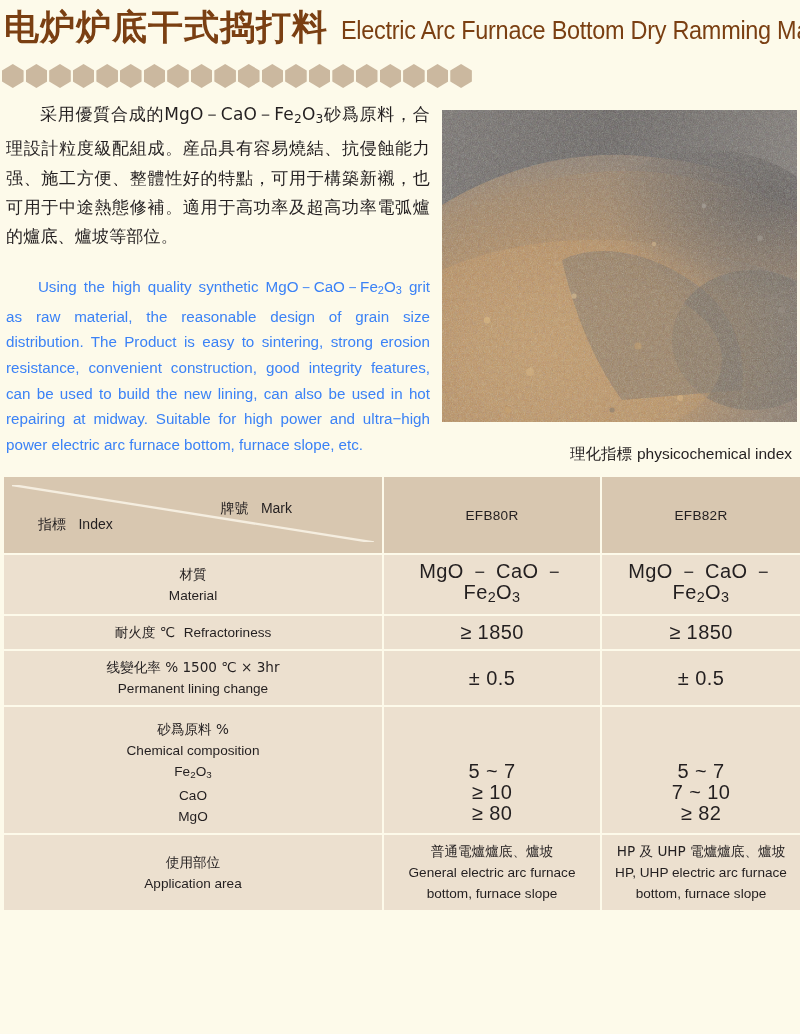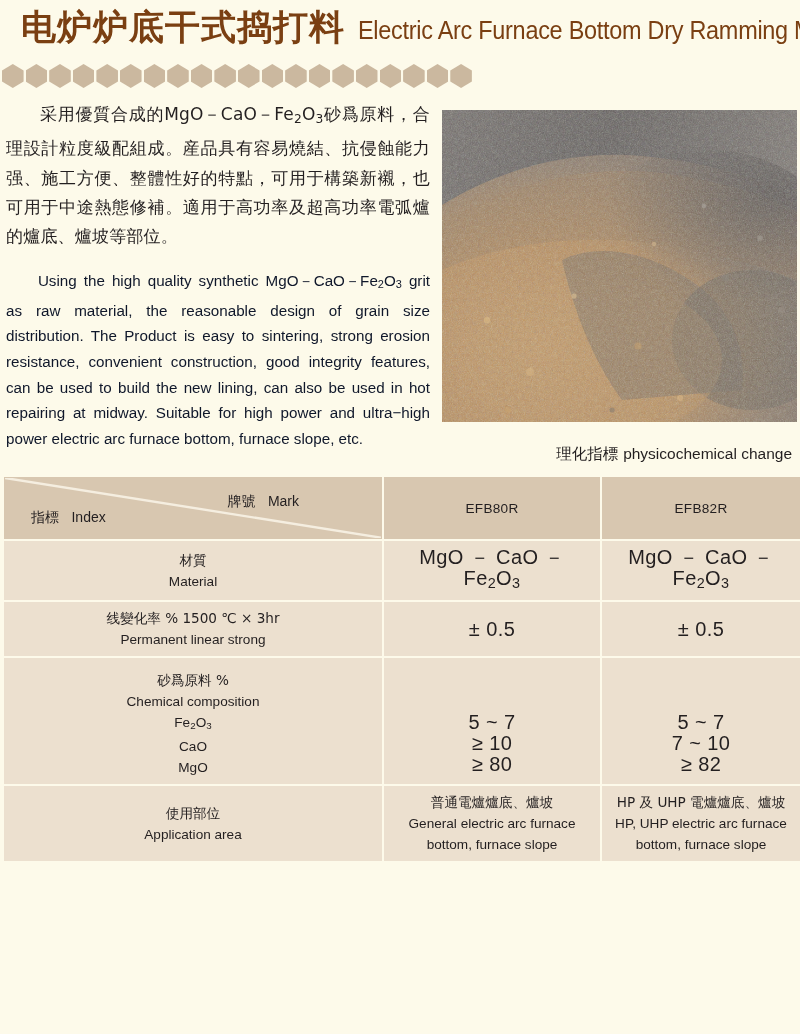--- a/index.html
+++ b/index.html
@@ -13,21 +13,21 @@
     font-family: "Liberation Sans", "DejaVu Sans", sans-serif;
     color: #231f20;
     overflow: hidden;
     position: relative;
   }
 
   
   .header {
     position: relative;
     height: 58px;
-    padding-left: 21px;
+    padding-left: 4px;
     display: flex;
     align-items: baseline;
     white-space: nowrap;
     overflow: hidden;
   }
   .title-cn {
     font-family: "DejaVu Sans", "Liberation Sans", sans-serif;
     font-size: 35px;
     font-weight: bold;
     color: #7a3f12;
@@ -83,28 +83,28 @@
     font-family: "DejaVu Sans", "Liberation Sans", sans-serif;
     font-size: 17px;
     line-height: 29.4px;
     text-indent: 2em;
     text-align: justify;
     text-align-last: left;
     color: #231f20;
     letter-spacing: 0.2px;
   }
   p.en {
-    margin: 16px 0 0 0;
+    margin: 22px 0 0 0;
     font-family: "Liberation Sans", sans-serif;
     font-size: 15.2px;
     line-height: 25.6px;
     text-indent: 2.1em;
     text-align: justify;
     text-align-last: left;
-    color: #0f172a;
+    color: #3b82f6;
   }
   sub { font-size: 0.72em; vertical-align: -0.22em; }
 
   .photo {
     position: absolute;
     left: 442px;
     top: 10px;
     width: 355px;
     height: 312px;
     overflow: hidden;
@@ -139,21 +139,21 @@
     background: #ece0cf;
     text-align: center;
     vertical-align: middle;
     font-size: 13.6px;
     line-height: 21px;
     color: #231f20;
     padding: 6px 4px;
   }
   .spec-table tr.hdr td {
     background: #d8c7b0;
-    padding: 1px;
+    padding: 8px;
   }
   .col-idx { width: 378px; }
   .col-a   { width: 216px; }
   .col-b   { width: 198px; }
 
   .hdr-cell {
     position: relative;
     height: 60px;
   }
   .hdr-cell .diag {
@@ -280,21 +280,21 @@
         <circle cx="66" cy="300" r="3" fill="#caa470"></circle>
         <circle cx="170" cy="300" r="2.6" fill="#7e7770"></circle>
         <circle cx="212" cy="134" r="2.2" fill="#dcc197"></circle>
       </g>
     </svg>
   </div>
 </div>
 
 <div class="table-caption">
   <span>理化指標</span>
-  <span class="en">physicochemical change</span>
+  <span class="en">physicochemical index</span>
 </div>
 
 <table class="spec-table">
   <colgroup>
     <col class="col-idx">
       <col class="col-a">
       <col class="col-b">
   </colgroup>
   <tbody>
     <tr class="hdr">
@@ -325,22 +325,33 @@
         </td>
         <td class="">
           <div class="val">MgO － CaO － Fe<sub>2</sub>O<sub>3</sub></div>
         </td>
         <td class="">
           <div class="val">MgO － CaO － Fe<sub>2</sub>O<sub>3</sub></div>
         </td>
       </tr>
       <tr>
         <td class="">
+          <div>耐火度 ℃&nbsp;&nbsp;<span class="en-line">Refractoriness</span></div>
+        </td>
+        <td class="">
+          <div class="val">≥ 1850</div>
+        </td>
+        <td class="">
+          <div class="val">≥ 1850</div>
+        </td>
+      </tr>
+      <tr>
+        <td class="">
           <div>线變化率  %  1500 ℃ × 3hr</div>
-          <div class="en-line">Permanent linear strong</div>
+          <div class="en-line">Permanent lining change</div>
         </td>
         <td class="">
           <div class="val">± 0.5</div>
         </td>
         <td class="">
           <div class="val">± 0.5</div>
         </td>
       </tr>
       <tr>
         <td class="">

